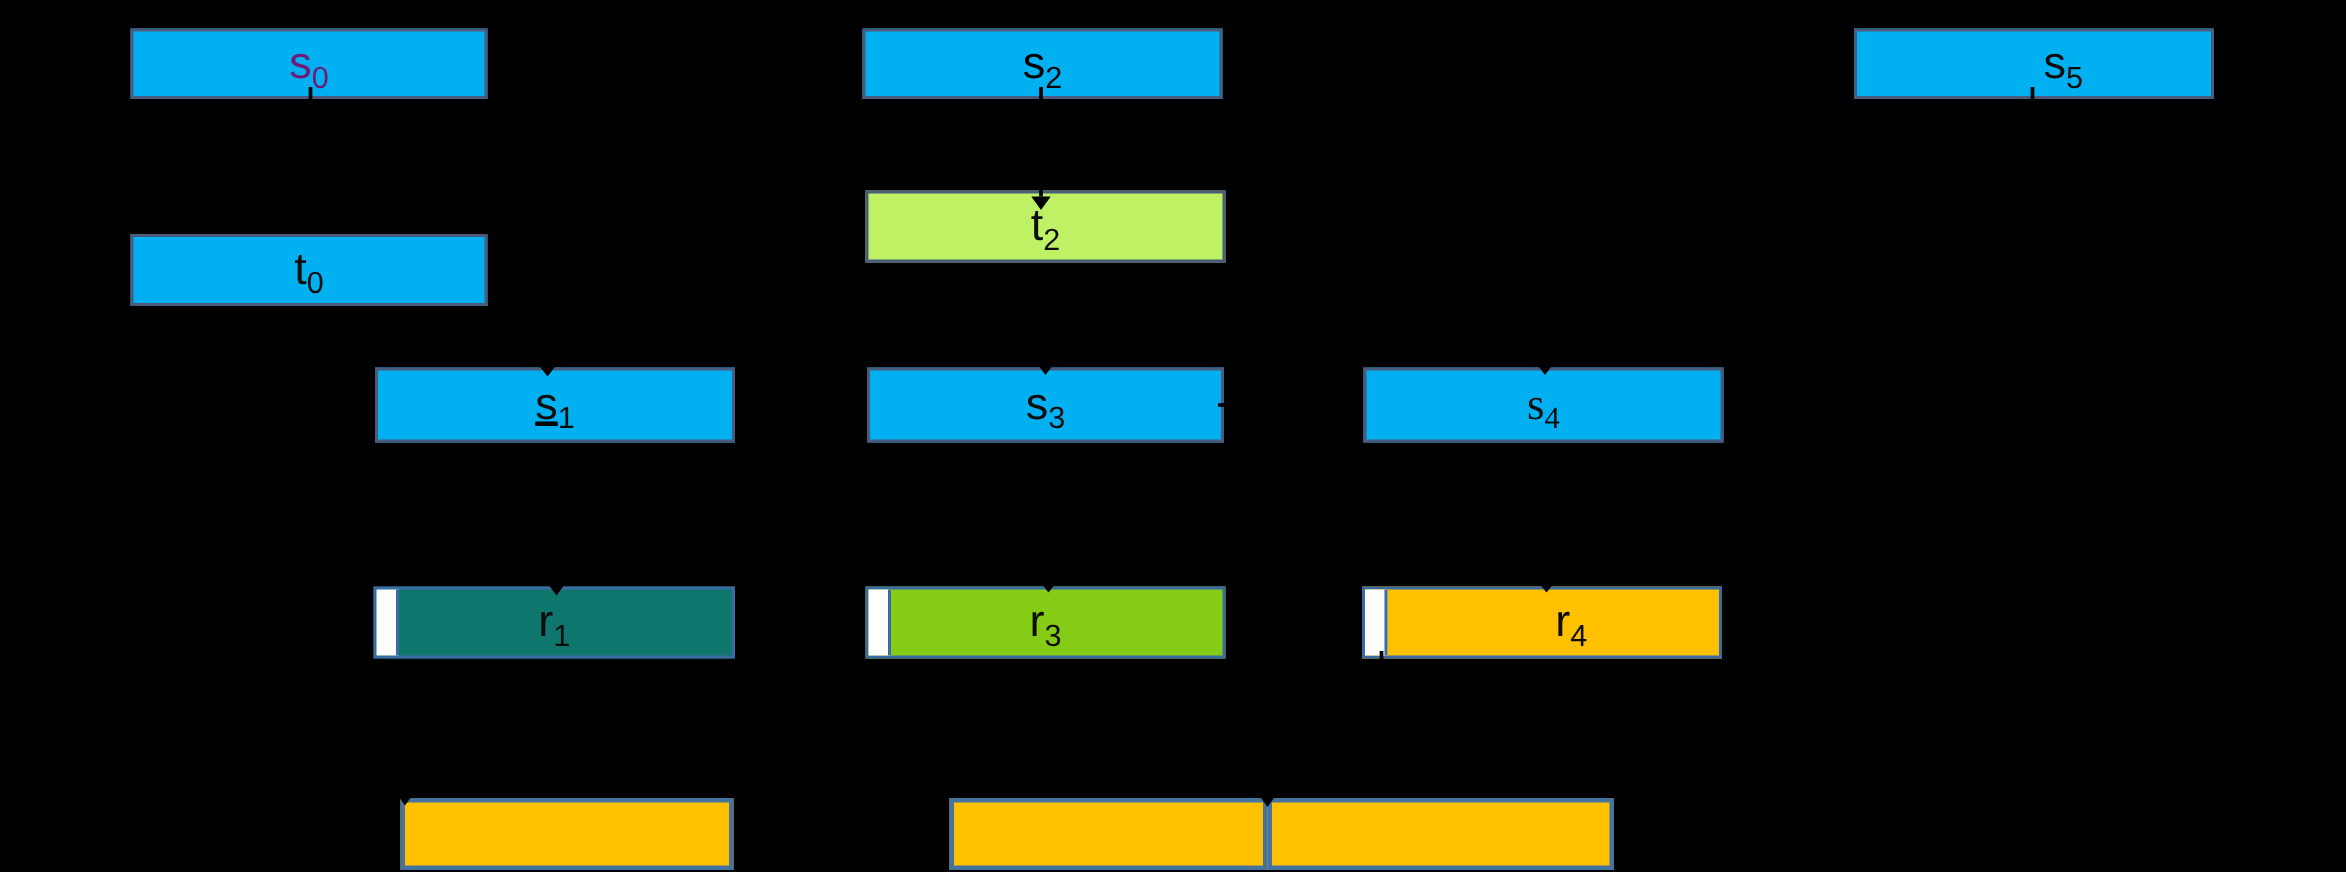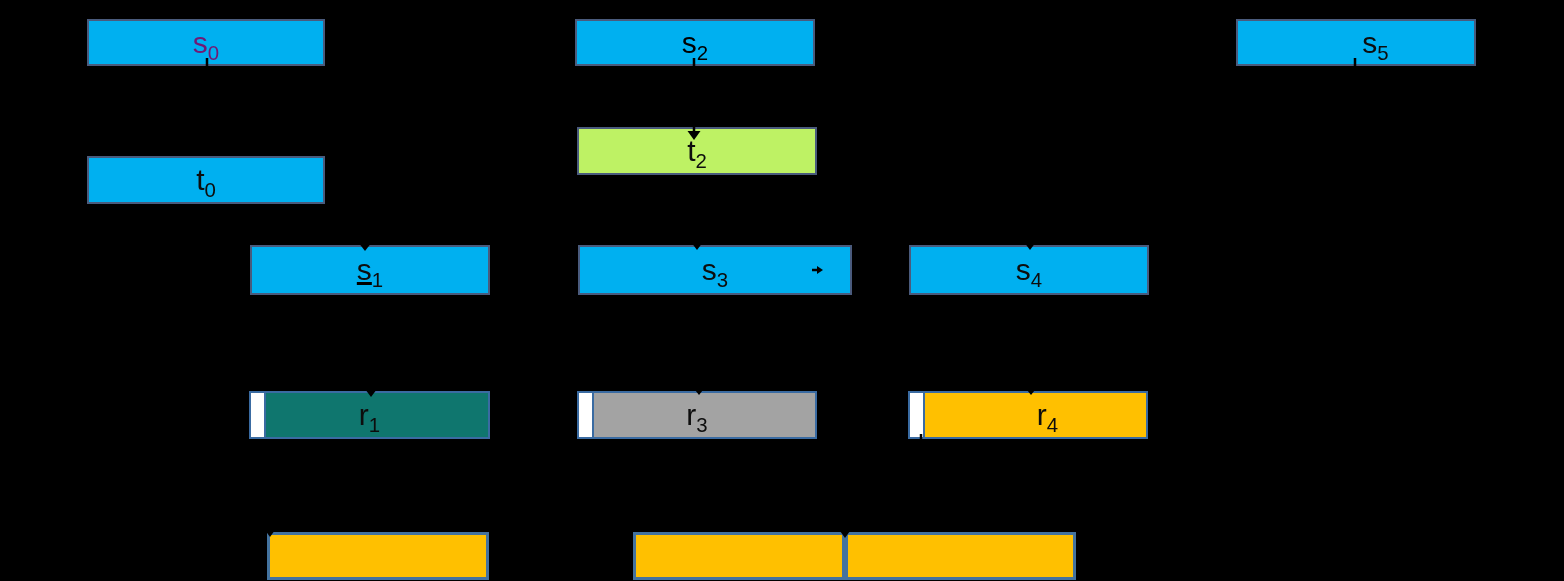--- a/index.html
+++ b/index.html
@@ -68,31 +68,31 @@
       </div>
       <div class="box" style="left: 87px; top: 140px; width: 238px; height: 48px; background: rgb(0, 176, 240); border: 2px solid rgb(74, 91, 125); margin-top: 16px;">
         <span class="lbl" style="color: rgb(13, 13, 13);"><span>t</span><span class="sub">0</span></span>
       </div>
       <div class="box" style="left: 577px; top: 127px; width: 240px; height: 48px; background: #bef264; border: 2px solid rgb(74, 91, 125);">
         <span class="lbl" style="color: rgb(13, 13, 13);"><span>t</span><span class="sub">2</span></span>
       </div>
       <div class="box" style="left: 250px; top: 245px; width: 240px; height: 50px; background: rgb(0, 176, 240); border: 2px solid rgb(74, 91, 125); text-decoration: underline;">
         <span class="lbl" style="color: rgb(13, 13, 13);"><span>s</span><span class="sub">1</span></span>
       </div>
-      <div class="box" style="left: 578px; top: 245px; width: 274px; height: 50px; background: rgb(0, 176, 240); border: 2px solid rgb(74, 91, 125);">
+      <div class="box" style="left: 578px; top: 245px; width: 238px; height: 50px; background: rgb(0, 176, 240); border: 2px solid rgb(74, 91, 125);">
         <span class="lbl" style="color: rgb(13, 13, 13);"><span>s</span><span class="sub">3</span></span>
       </div>
-      <div class="box" style="left: 909px; top: 245px; width: 240px; height: 50px; background: rgb(0, 176, 240); border: 2px solid rgb(74, 91, 125);">
+      <div class="box" style="left: 909px; top: 245px; width: 240px; height: 50px; background: rgb(0, 176, 240); border: 2px solid rgb(74, 91, 125); font-family: Liberation Serif, serif;">
         <span class="lbl" style="color: rgb(13, 13, 13);"><span>s</span><span class="sub">4</span></span>
       </div>
       <div class="box" style="left: 249px; top: 391px; width: 241px; height: 48px; background: #0f766e; border: 2px solid rgb(58, 107, 162);">
         <div class="sliver" style="width: 15px; background: rgb(255, 255, 255); border-right: 2px solid rgb(58, 107, 162);"></div>
         <span class="lbl" style="color: rgb(13, 13, 13);"><span>r</span><span class="sub">1</span></span>
       </div>
-      <div class="box" style="left: 577px; top: 391px; width: 240px; height: 48px; background: #a3a3a3; border: 2px solid rgb(58, 107, 162);">
+      <div class="box" style="left: 577px; top: 391px; width: 240px; height: 48px; background: #84cc16; border: 2px solid rgb(58, 107, 162);">
         <div class="sliver" style="width: 15px; background: rgb(255, 255, 255); border-right: 2px solid rgb(58, 107, 162);"></div>
         <span class="lbl" style="color: rgb(13, 13, 13);"><span>r</span><span class="sub">3</span></span>
       </div>
       <div class="box" style="left: 908px; top: 391px; width: 240px; height: 48px; background: rgb(255, 192, 0); border: 2px solid rgb(58, 107, 162); padding-left: 39px;">
         <div class="sliver" style="width: 15px; background: rgb(255, 255, 255); border-right: 2px solid rgb(58, 107, 162);"></div>
         <span class="lbl" style="color: rgb(13, 13, 13);"><span>r</span><span class="sub">4</span></span>
       </div>
       <div class="box" style="left: 267px; top: 532px; width: 222px; height: 48px; background: rgb(255, 192, 0); border: 3px solid rgb(68, 115, 159);">
         <span class="lbl" style="color: rgb(13, 13, 13);"><span></span><span class="sub"></span></span>
       </div>

